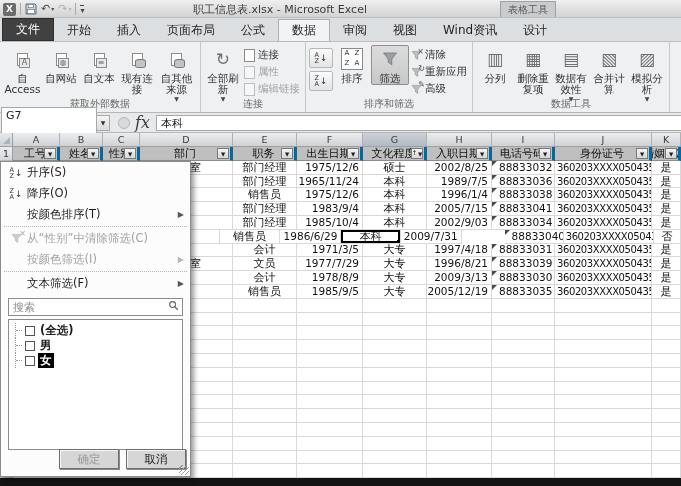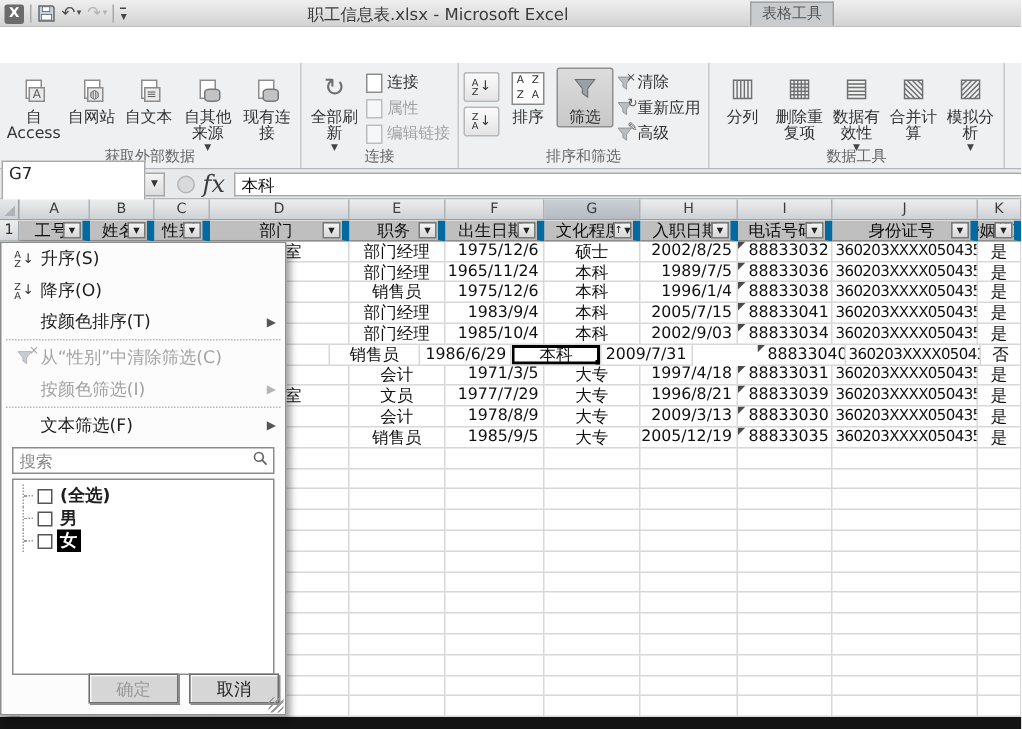--- a/index.html
+++ b/index.html
@@ -10,21 +10,21 @@
     background:linear-gradient(#efefef,#d3d3d3);border-bottom:1px solid #bdbdbd;box-sizing:border-box;}
   .qat{position:absolute;left:3px;top:1px;height:16px;display:flex;align-items:center;gap:4px;}
   .xlogo{width:13px;height:13px;background:#6b6b6b;color:#fff;font-size:9px;font-weight:bold;
     display:inline-flex;align-items:center;justify-content:center;border-radius:2px;}
   .qsep{width:1px;height:12px;background:#a9a9a9;}
   .qbtn{font-size:11px;color:#4d4d4d;line-height:14px;display:inline-flex;align-items:center;}
   .qbtn .car{font-size:6px;margin-left:1px;color:#4d4d4d;}
   .qbtn.dim{color:#b3b3b3;}
   .qbtn.dim .car{color:#b3b3b3;}
   .qmore{font-size:8px;color:#444;border-top:1px solid #444;padding-top:1px;line-height:7px;}
-  .wtitle{position:absolute;left:12px;top:2px;width:560px;text-align:center;font-size:11px;color:#3a3a3a;}
+  .wtitle{position:absolute;left:0;top:2px;width:560px;text-align:center;font-size:11px;color:#3a3a3a;}
   .ctxtool{position:absolute;left:500px;top:1px;width:56px;height:16px;background:#c9ccce;
     border:1px solid #9fa3a6;border-bottom:none;box-sizing:border-box;text-align:center;
     font-size:10px;color:#555;line-height:15px;}
   
   .tabstrip{position:absolute;left:0;top:18px;width:681px;height:24px;background:#dcdfe1;
     border-bottom:1px solid #b9bdc0;box-sizing:border-box;display:flex;align-items:flex-end;}
   .tab{height:22px;line-height:22px;padding:0 13px;font-size:12px;color:#1f1f1f;}
   .tab.file{background:#414141;color:#fff;width:24px;text-align:center;margin-left:2px;
     border:1px solid #2e2e2e;height:21px;line-height:21px;}
   .tab.active{background:#f2f3f4;border:1px solid #aab0b4;border-bottom:none;height:21px;line-height:21px;}
@@ -81,21 +81,21 @@
     border-bottom:1px solid #b6bbbe;font-size:9.5px;color:#333;display:flex;align-items:center;
     justify-content:center;box-sizing:border-box;}
   .cell{box-sizing:border-box;border-right:1px solid #d8d8d8;border-bottom:1px solid #d8d8d8;
     font-size:11px;line-height:13px;color:#111;overflow:hidden;white-space:nowrap;position:relative;
     display:flex;align-items:center;}
   .cell.c{justify-content:center;}
   .cell.r{justify-content:flex-end;padding-right:3px;font-size:10.5px;}
   .cell.l{justify-content:flex-start;padding-left:7px;font-size:10.5px;}
   .cell.idnum{justify-content:flex-start;padding-left:2px;font-size:10px;letter-spacing:-0.4px;}
   .cell.dfrag{justify-content:flex-start;padding-left:50px;}
-  .hcell{box-sizing:border-box;background:#bfbfbf;border-right:5px solid #0369a1;border-bottom:1px solid #8d8d8d;
+  .hcell{box-sizing:border-box;background:#bfbfbf;border-right:3px solid #0369a1;border-bottom:1px solid #8d8d8d;
     font-size:11px;color:#0f0f0f;display:flex;align-items:center;justify-content:center;
     overflow:hidden;white-space:nowrap;position:relative;}
   .fbtn{position:absolute;right:1px;top:1px;width:12px;height:11px;background:linear-gradient(#f4f4f4,#d7d7d7);
     border:1px solid #7b7b7b;box-sizing:border-box;display:flex;align-items:center;justify-content:center;
     font-size:5.5px;color:#222;gap:1px;}
   .fbtn .up{font-size:6.5px;line-height:5px;}
   .selcell{box-shadow:inset 0 0 0 2px #000;z-index:2;}
   .fillh{position:absolute;right:-1px;bottom:-1px;width:4px;height:4px;background:#000;z-index:3;}
   .tri{position:absolute;left:0;top:0;width:0;height:0;border-top:5px solid #4a4a4a;border-right:5px solid transparent;}
   
@@ -151,20 +151,32 @@
       </span>
       <span class="qbtn">↶<span class="car">▾</span></span>
       <span class="qbtn dim">↷<span class="car">▾</span></span>
       <span class="qsep"></span>
       <span class="qmore">▾</span>
     </div>
     <div class="wtitle">职工信息表.xlsx - Microsoft Excel</div>
     <div class="ctxtool">表格工具</div>
   </div>
 
+  <div class="tabstrip">
+      <div class="tab file">文件</div>
+      <div class="tab">开始</div>
+      <div class="tab">插入</div>
+      <div class="tab">页面布局</div>
+      <div class="tab">公式</div>
+      <div class="tab active">数据</div>
+      <div class="tab">审阅</div>
+      <div class="tab">视图</div>
+      <div class="tab">Wind资讯</div>
+      <div class="tab">设计</div>
+    </div>
 
   <div class="ribbon">
 
     <div class="grp">
       <div class="bb">
         <span class="ico">
             <span class="pg">
               <span class="bdg">A</span>
             </span>
           </span>
@@ -185,30 +197,30 @@
             </span>
           </span>
         <span>自文本</span>
       </div>
       <div class="bb">
         <span class="ico">
             <span class="pg">
               <span class="cylb"></span>
             </span>
           </span>
-        <span>自其他来源</span>
-        <span class="caret">▼</span>
+        <span>现有连接</span>
       </div>
       <div class="bb">
         <span class="ico">
             <span class="pg">
               <span class="cylb"></span>
             </span>
           </span>
-        <span>现有连接</span>
+        <span>自其他来源</span>
+        <span class="caret">▼</span>
       </div>
       <div class="glab">获取外部数据</div>
     </div>
 
     <div class="grp">
       <div class="bb">
         <span class="ico">
             <span class="bigglyph">↻</span>
           </span>
         <span>全部刷新</span>

